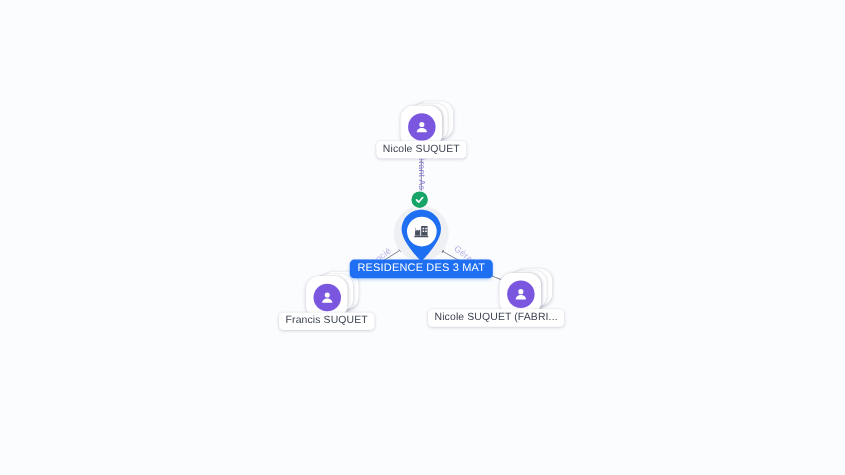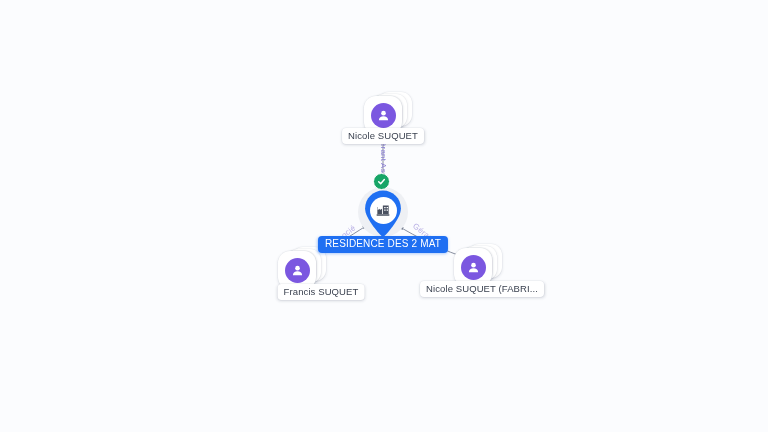--- a/index.html
+++ b/index.html
@@ -230,52 +230,52 @@
       <div class="card c0">
         <div class="avatar">
           <svg width="15" height="15" viewBox="0 0 24 24" fill="#ffffff">
             <circle cx="12" cy="8.2" r="3.7"></circle>
             <path d="M4.6 19.6c0-4.1 3.4-6.4 7.4-6.4s7.4 2.3 7.4 6.4z"></path>
           </svg>
         </div>
       </div>
     </div>
   </div>
-  <div class="node-label" style="left:297px; top:284px;margin-left:24px;">Francis SUQUET</div>
+  <div class="node-label" style="left:297px; top:284px;">Francis SUQUET</div>
 
   <div class="node" style="left:473px; top:265px;">
     <div class="stack">
       <div class="card c3"></div>
       <div class="card c2"></div>
       <div class="card c1"></div>
       <div class="card c0">
         <div class="avatar">
           <svg width="15" height="15" viewBox="0 0 24 24" fill="#ffffff">
             <circle cx="12" cy="8.2" r="3.7"></circle>
             <path d="M4.6 19.6c0-4.1 3.4-6.4 7.4-6.4s7.4 2.3 7.4 6.4z"></path>
           </svg>
         </div>
       </div>
     </div>
   </div>
-  <div class="node-label" style="left:482px; top:281px;text-align:center;">Nicole SUQUET (FABRI...</div>
+  <div class="node-label" style="left:451px; top:281px;text-align:center;">Nicole SUQUET (FABRI...</div>
 
   <div class="company" style="left:383px; top:212px;">
     <div class="company-halo"></div>
     <div class="pin">
       <svg width="42" height="50" viewBox="0 0 42 50" xmlns="http://www.w3.org/2000/svg">
         <path d="M21 1.6C11.1 1.6 3.1 9.5 3.1 19.3c0 10 12.4 23.6 16.6 28a1.8 1.8 0 0 0 2.6 0c4.2-4.4 16.6-18 16.6-28C38.9 9.5 30.9 1.6 21 1.6z" fill="#1f6ff2"></path>
       </svg>
       <div class="pin-inner">
         <svg width="16" height="16" viewBox="0 0 24 24" fill="#4a5160">
           <path d="M2.5 20.5h19v-2h-19zM3.5 18h7V10l-3.2 2.1V10L4.1 12.1V7.6H3.5zM11.8 18h8.7V5.2h-8.7zm2-10.6h2.1v2.1h-2.1zm3.6 0h2.1v2.1h-2.1zm-3.6 3.8h2.1v2.1h-2.1zm3.6 0h2.1v2.1h-2.1z"></path>
         </svg>
       </div>
       <div class="badge">
         <svg width="9" height="9" viewBox="0 0 24 24" fill="none" stroke="#ffffff" stroke-width="4" stroke-linecap="round" stroke-linejoin="round">
           <path d="M4.5 12.5 L9.8 17.8 L19.5 6.8"></path>
         </svg>
       </div>
     </div>
   </div>
-  <div class="company-label" style="left:383px; top:236px;">RESIDENCE DES 2 MAT</div>
+  <div class="company-label" style="left:383px; top:236px;">RESIDENCE DES 3 MAT</div>
 
 </div>
 
 </body></html>

